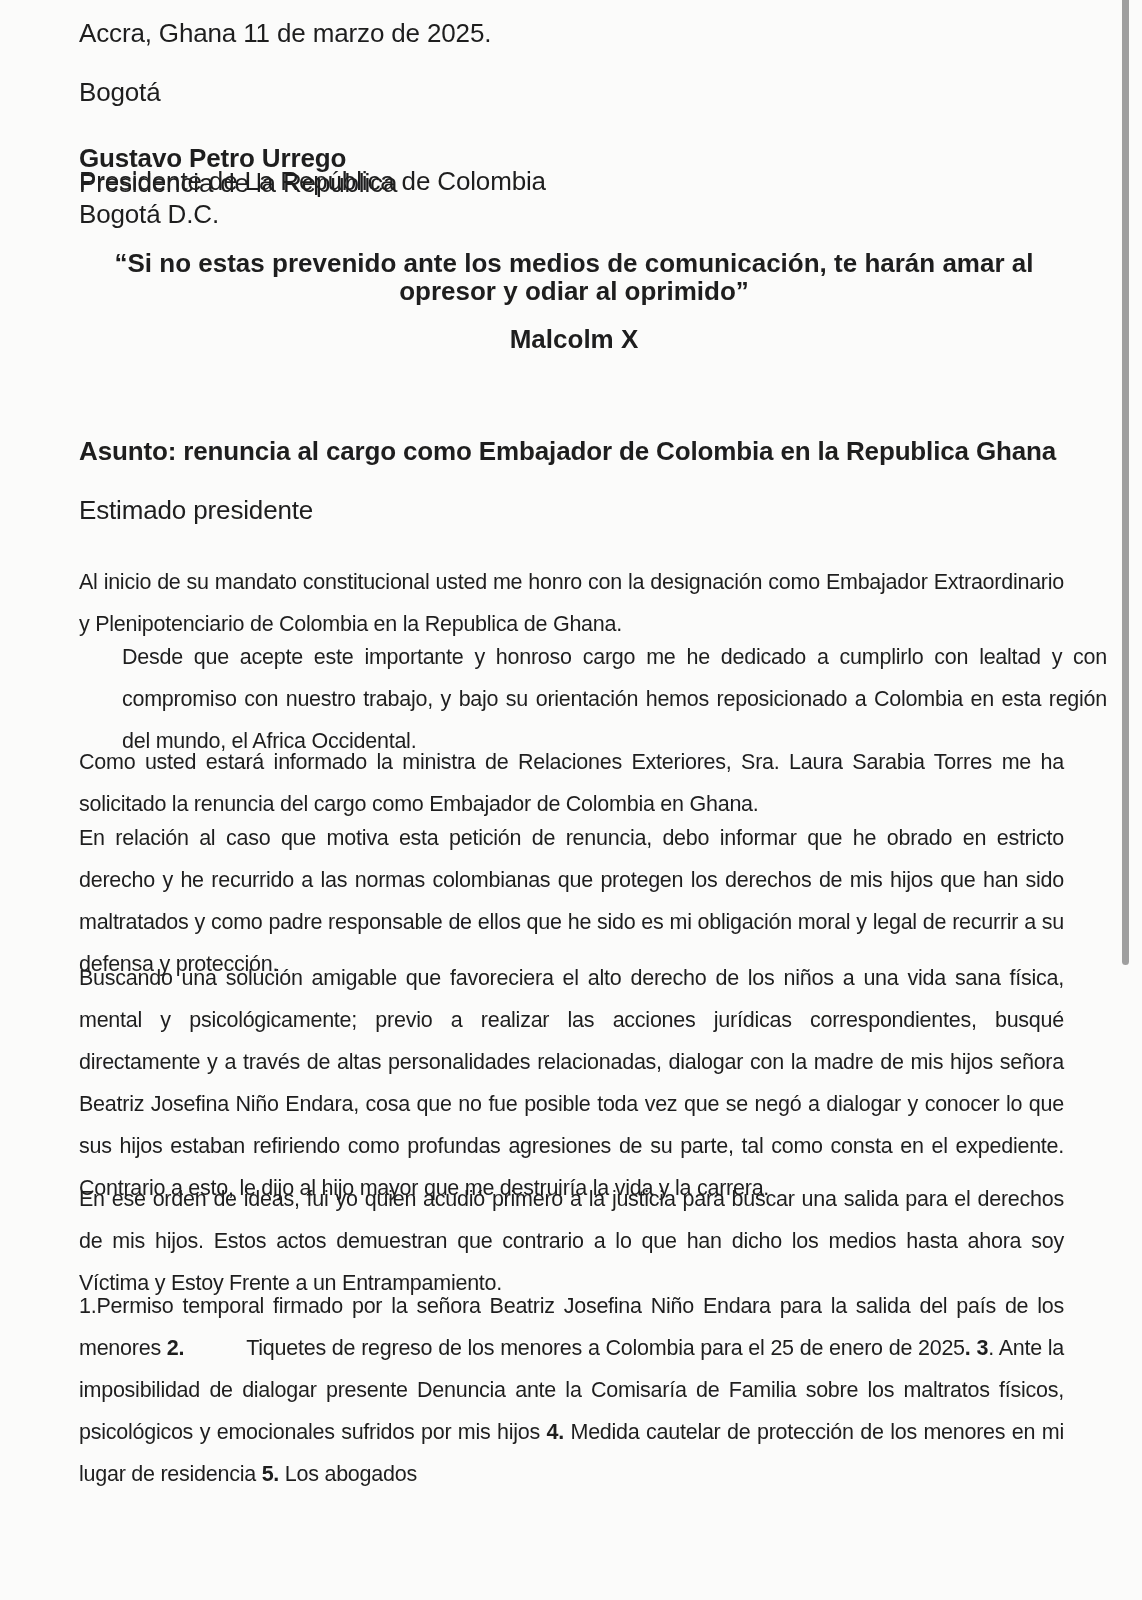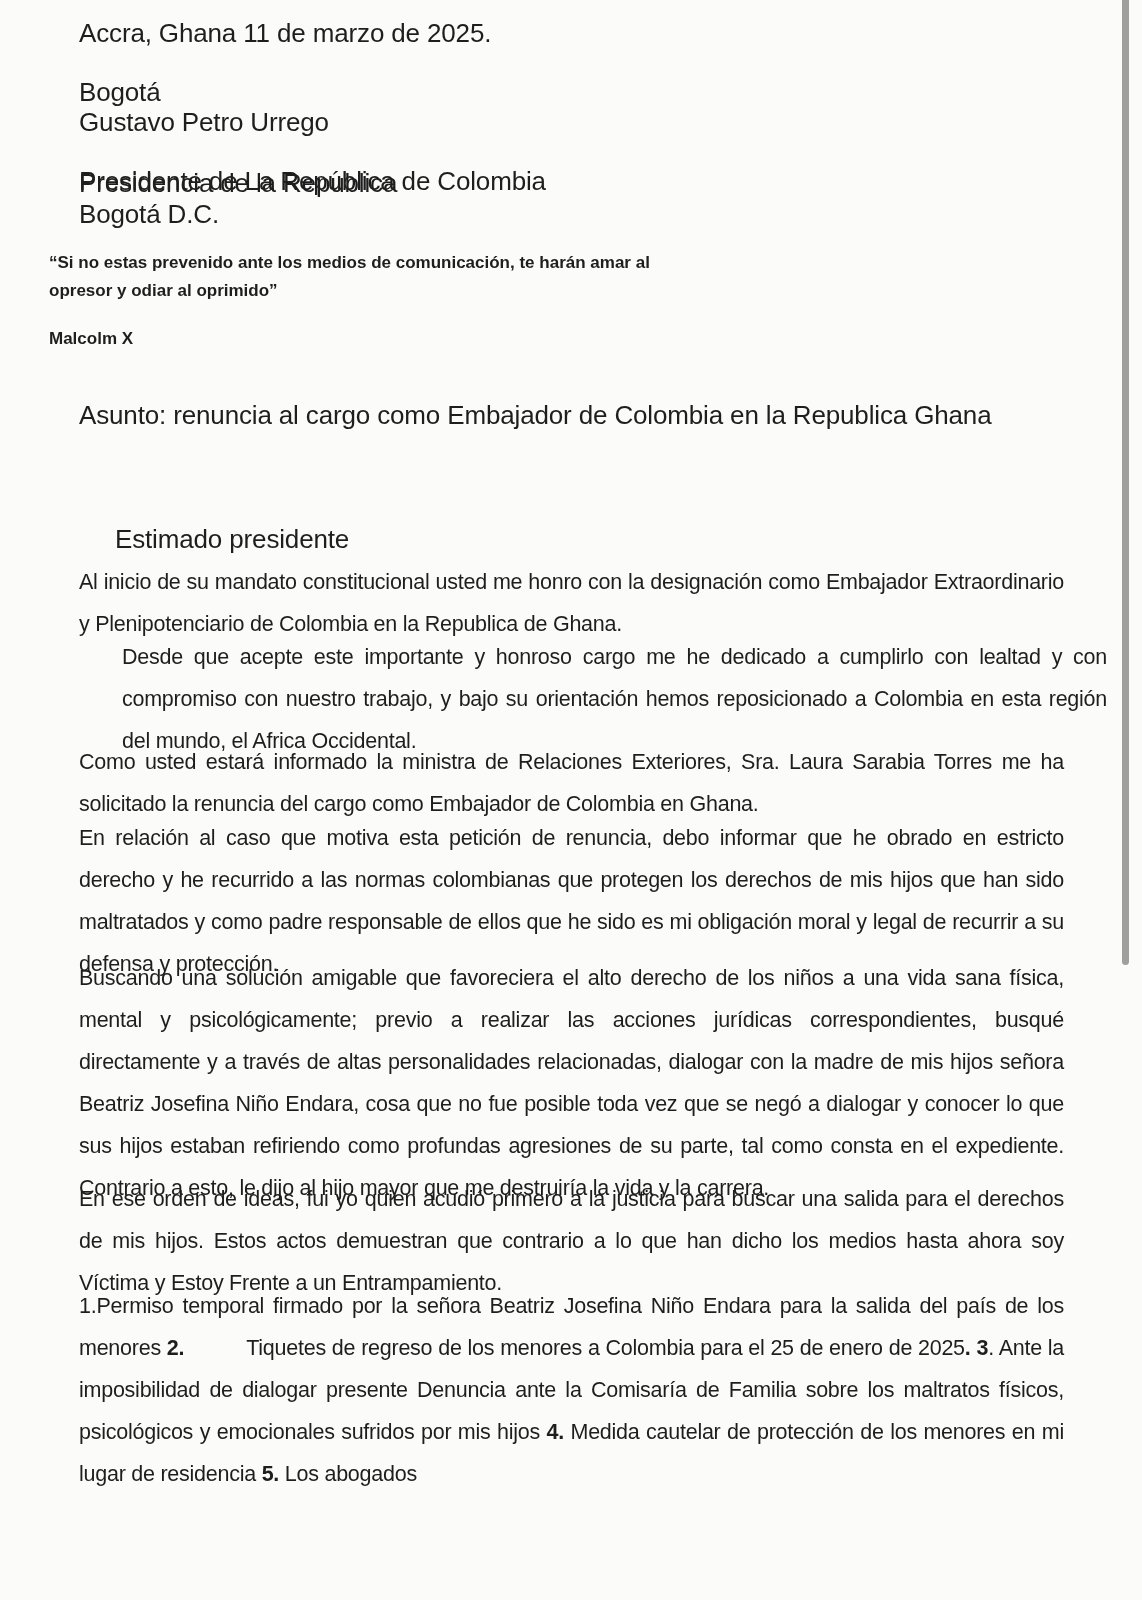--- a/index.html
+++ b/index.html
@@ -22,26 +22,27 @@
       width: 985px;
     }
     .line {
       position: absolute;
       left: 0;
       font-size: 26px;
       line-height: 30px;
       white-space: nowrap;
       letter-spacing: -0.15px;
     }
-    .b { font-weight: normal; }
+    .b { font-weight: bold; margin-top: 36px; }
     .center {
       position: absolute;
       left: 0;
       width: 1050px;
-      font-size: 17px;
+      text-align: center;
+      font-size: 26px;
       line-height: 30px;
       font-weight: bold;
       white-space: nowrap;
     }
     .para {
       position: absolute;
       left: 0;
       width: 985px;
       font-size: 21.5px;
       line-height: 42px;
@@ -71,21 +72,21 @@
   <div class="line" style="top:138px;margin-top:28px;">Presidente de La República de Colombia</div>
   <div class="line" style="top:168px;">Presidencia de la Republica</div>
   <div class="line" style="top:199px;">Bogotá D.C.</div>
 
   <div class="center" style="top:248px; left:-30px;">“Si no estas prevenido ante los medios de comunicación, te harán amar al</div>
   <div class="center" style="top:276px; left:-30px;">opresor y odiar al oprimido”</div>
   <div class="center" style="top:324px; left:-30px;">Malcolm X</div>
 
   <div class="line b" style="top:400px;">Asunto: renuncia al cargo como Embajador de Colombia en la Republica Ghana</div>
 
-  <div class="line" style="top:524px;margin-left:36px;">Estimado presidente</div>
+  <div class="line" style="top:495px;">Estimado presidente</div>
 
   <div class="para" style="top:561px;">Al inicio de su mandato constitucional usted me honro con la designación como Embajador Extraordinario y Plenipotenciario de Colombia en la Republica de Ghana.</div>
   <div class="para" style="top:636px;margin-left:43px;">Desde que acepte este importante y honroso cargo me he dedicado a cumplirlo con lealtad y con compromiso con nuestro trabajo, y bajo su orientación hemos reposicionado a Colombia en esta región del mundo, el Africa Occidental.</div>
   <div class="para" style="top:741px;">Como usted estará informado la ministra de Relaciones Exteriores, Sra. Laura Sarabia Torres me ha solicitado la renuncia del cargo como Embajador de Colombia en Ghana.</div>
   <div class="para" style="top:817px;">En relación al caso que motiva esta petición de renuncia, debo informar que he obrado en estricto derecho y he recurrido a las normas colombianas que protegen los derechos de mis hijos que han sido maltratados y como padre responsable de ellos que he sido es mi obligación moral y legal de recurrir a su defensa y protección.</div>
   <div class="para" style="top:957px;">Buscando una solución amigable que favoreciera el alto derecho de los niños a una vida sana física, mental y psicológicamente; previo a realizar las acciones jurídicas correspondientes, busqué directamente y a través de altas personalidades relacionadas, dialogar con la madre de mis hijos señora Beatriz Josefina Niño Endara, cosa que no fue posible toda vez que se negó a dialogar y conocer lo que sus hijos estaban refiriendo como profundas agresiones de su parte, tal como consta en el expediente. Contrario a esto, le dijo al hijo mayor que me destruiría la vida y la carrera.</div>
   <div class="para" style="top:1178px;">En ese orden de ideas, fui yo quien acudió primero a la justicia para buscar una salida para el derechos de mis hijos. Estos actos demuestran que contrario a lo que han dicho los medios hasta ahora soy Víctima y Estoy Frente a un Entrampamiento.</div>
 
   <div class="para" style="top:1285px;"><span>1.Permiso temporal firmado por la señora Beatriz Josefina Niño Endara para la salida del país de los menores </span><span class="bl">2.</span><span style="display:inline-block;width:62px;"></span><span>Tiquetes de regreso de los menores a Colombia para el 25 de enero de 2025</span><span class="bl">. 3</span><span>. Ante la imposibilidad de dialogar presente Denuncia ante la Comisaría de Familia sobre los maltratos físicos, psicológicos y emocionales sufridos por mis hijos </span><span class="bl">4.</span><span> Medida cautelar de protección de los menores en mi lugar de residencia </span><span class="bl">5.</span><span> Los abogados</span></div>
 

